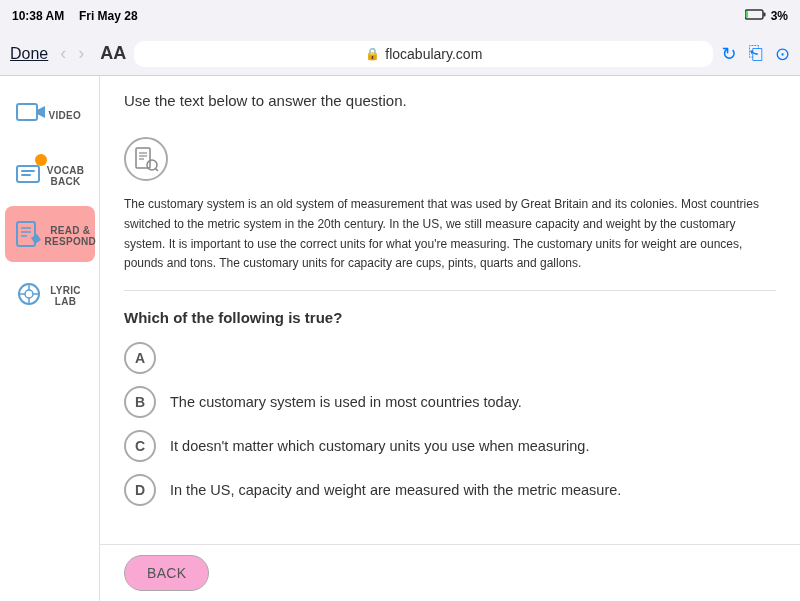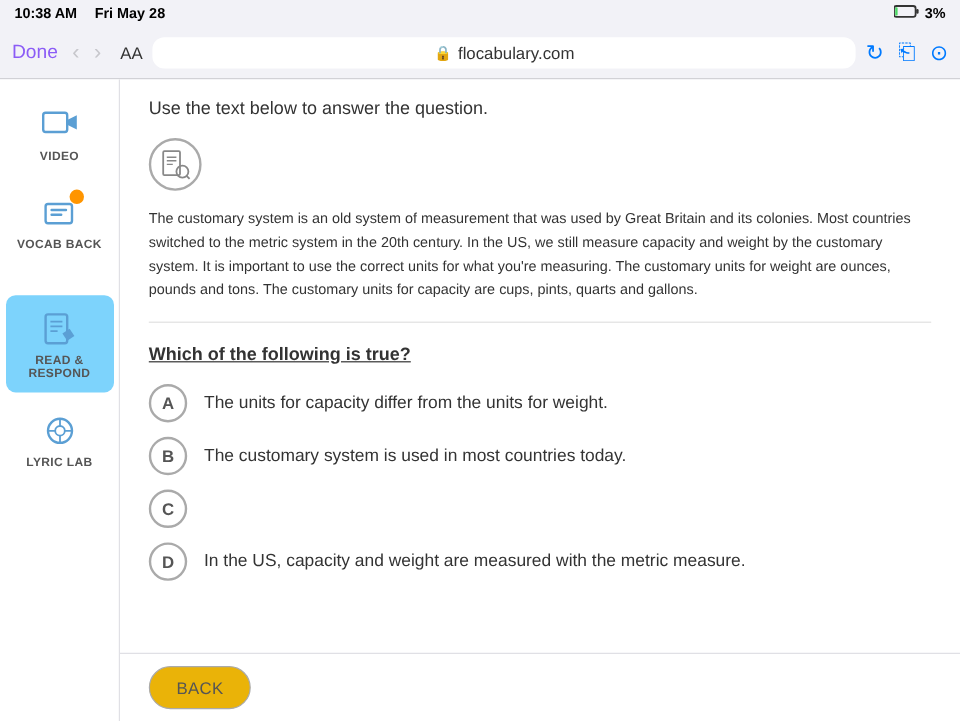--- a/index.html
+++ b/index.html
@@ -11,51 +11,52 @@
       overflow: hidden;
       display: flex;
       flex-direction: column;
     }
 
     
     .status-bar {
       background: #f2f2f7;
       display: flex;
       justify-content: space-between;
-      align-items: flex-start;
-      padding: 4px 12px;
+      align-items: center;
+      padding: 16px 12px;
       font-size: 12px;
       font-weight: 600;
       height: 22px;
     }
     .status-left { display: flex; align-items: center; gap: 4px; }
     .status-right { display: flex; align-items: center; gap: 4px; }
 
     
     .browser-bar {
       background: #f2f2f7;
       display: flex;
       align-items: center;
       padding: 4px 10px;
       gap: 8px;
       height: 44px;
       border-bottom: 1px solid #d1d1d6;
     }
     .browser-done {
-      color: #8b5cf6;
+      color: #0f172a;
       font-size: 16px;
       font-weight: 400;
       cursor: pointer;
+      text-decoration: underline;
     }
     .browser-nav { display: flex; gap: 4px; }
     .browser-nav button {
       background: none; border: none; color: #007aff; font-size: 18px; cursor: pointer; padding: 0 4px;
     }
     .browser-nav button.disabled { color: #c7c7cc; }
-    .browser-aa { font-size: 14px; color: #333; font-weight: 400; margin-left: 4px; }
+    .browser-aa { font-size: 18px; color: #333; font-weight: 700; margin-left: 4px; }
     .browser-url-bar {
       flex: 1;
       display: flex;
       align-items: center;
       justify-content: center;
       background: white;
       border-radius: 10px;
       padding: 5px 10px;
       font-size: 14px;
       color: #333;
@@ -78,29 +79,29 @@
       background: white;
       border-right: 1px solid #e0e0e5;
       display: flex;
       flex-direction: column;
       align-items: center;
       padding-top: 10px;
       gap: 4px;
     }
     .sidebar-item {
       display: flex;
-      flex-direction: column;
+      flex-direction: row;
       align-items: center;
       padding: 10px 8px;
       cursor: pointer;
       width: 90px;
       border-radius: 8px;
       position: relative;
     }
-    .sidebar-item.active { background: #7dd3fc; margin-top: 22px; }
+    .sidebar-item.active { background: #fca5a5; }
     .sidebar-icon {
       width: 36px; height: 36px;
       display: flex; align-items: center; justify-content: center;
       position: relative;
     }
     .sidebar-label {
       font-size: 10px;
       color: #555;
       text-align: center;
       margin-top: 3px;
@@ -118,21 +119,21 @@
     
     .content {
       flex: 1;
       background: white;
       overflow-y: auto;
       padding: 16px 24px;
     }
     .instruction {
       font-size: 15px;
       color: #333;
-      margin-bottom: 16px;
+      margin-bottom: 28px;
     }
     .passage-icon {
       width: 44px; height: 44px;
       border: 2px solid #aaa;
       border-radius: 50%;
       display: flex; align-items: center; justify-content: center;
       font-size: 20px;
       color: #666;
       margin-bottom: 14px;
     }
@@ -142,21 +143,20 @@
       line-height: 1.65;
       margin-bottom: 18px;
       border-bottom: 1px solid #e0e0e0;
       padding-bottom: 16px;
     }
     .question {
       font-size: 15px;
       font-weight: 600;
       color: #333;
       margin-bottom: 16px;
-      text-decoration: underline;
     }
     .answer-choices {
       display: flex;
       flex-direction: column;
       gap: 12px;
       margin-bottom: 24px;
     }
     .answer-choice {
       display: flex;
       align-items: center;
@@ -183,21 +183,21 @@
       display: flex;
       justify-content: space-between;
       align-items: center;
       padding: 10px 24px;
       border-top: 1px solid #e0e0e5;
       background: white;
     }
     .btn-back {
       padding: 9px 22px;
       border: 1.5px solid #aaa;
-      background: #eab308;
+      background: #f9a8d4;
       border-radius: 20px;
       font-size: 14px;
       color: #555;
       cursor: pointer;
       font-weight: 500;
       letter-spacing: 0.3px;
     }
     .btn-confirm {
       padding: 9px 22px;
       border: 1.5px solid #aaa;
@@ -327,30 +327,30 @@
       </div>
 
       <p class="passage-text">The customary system is an old system of measurement that was used by Great Britain and its colonies. Most countries switched to the metric system in the 20th century. In the US, we still measure capacity and weight by the customary system. It is important to use the correct units for what you're measuring. The customary units for weight are ounces, pounds and tons. The customary units for capacity are cups, pints, quarts and gallons.</p>
 
       <p class="question">Which of the following is true?</p>
 
       <div class="answer-choices">
 
         <div class="answer-choice">
           <div class="choice-letter">A</div>
-          <span class="choice-text">The units for capacity differ from the units for weight.</span>
         </div>
 
         <div class="answer-choice">
           <div class="choice-letter">B</div>
           <span class="choice-text">The customary system is used in most countries today.</span>
         </div>
 
         <div class="answer-choice">
           <div class="choice-letter">C</div>
+          <span class="choice-text">It doesn't matter which customary units you use when measuring.</span>
         </div>
 
         <div class="answer-choice">
           <div class="choice-letter">D</div>
           <span class="choice-text">In the US, capacity and weight are measured with the metric measure.</span>
         </div>
 
       </div>
     </div>
 

